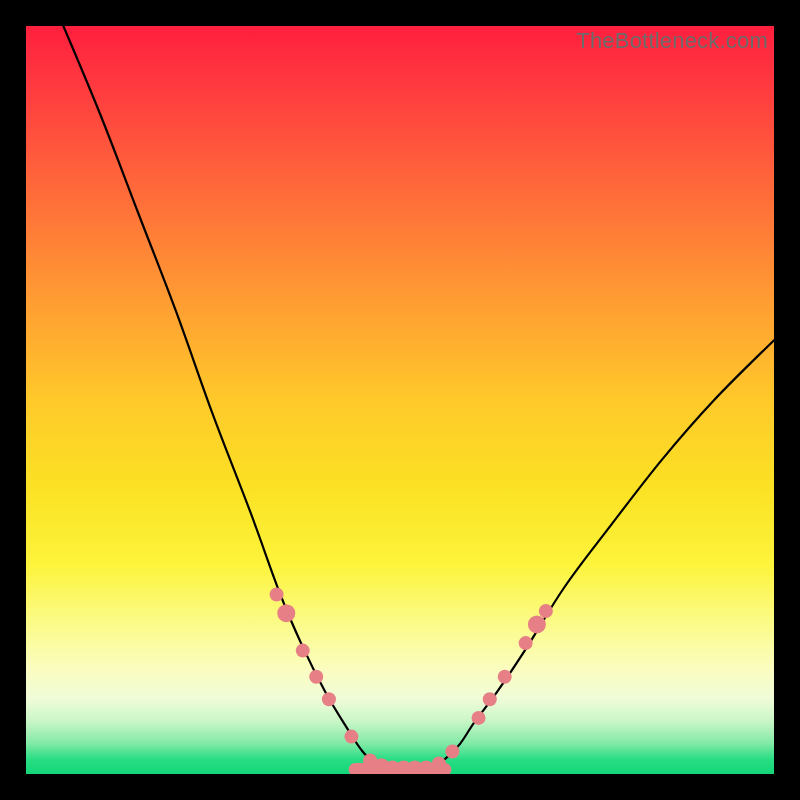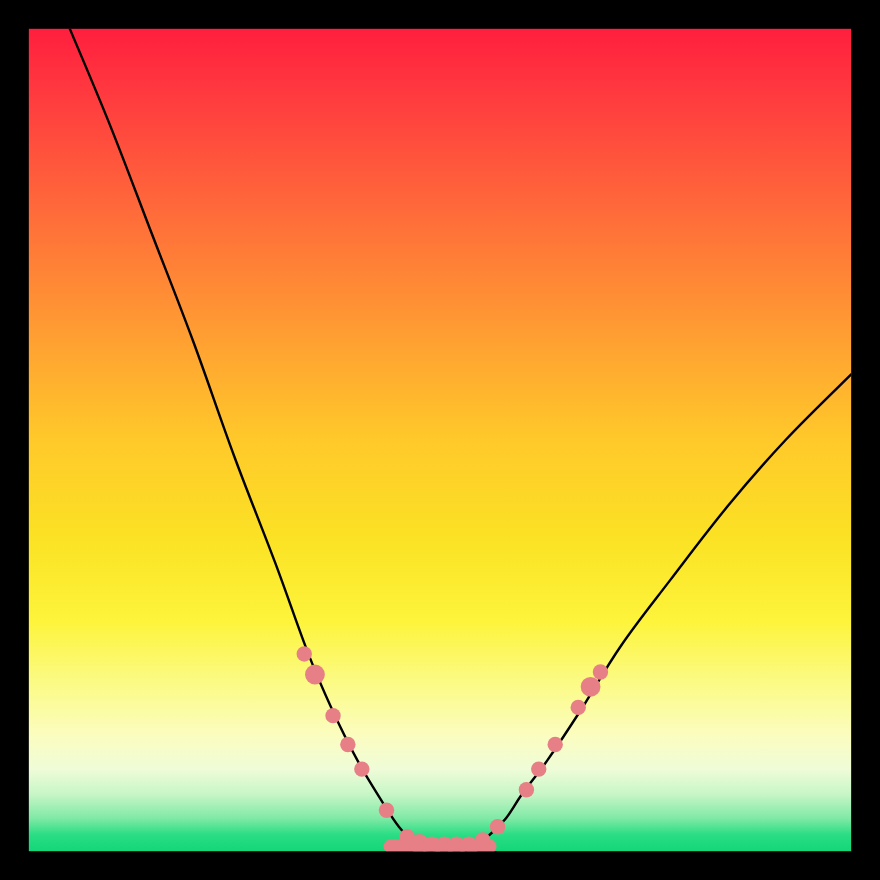--- a/index.html
+++ b/index.html
@@ -87,14 +87,15 @@
         <circle cx="400.18" cy="743.512" r="9" fill="#e77f86"></circle>
         <circle cx="412.896" cy="737.528" r="7" fill="#e77f86"></circle>
         <circle cx="426.35999999999996" cy="725.56" r="7" fill="#e77f86"></circle>
         <circle cx="452.53999999999996" cy="691.9" r="7" fill="#e77f86"></circle>
         <circle cx="463.76" cy="673.2" r="7" fill="#e77f86"></circle>
         <circle cx="478.72" cy="650.76" r="7" fill="#e77f86"></circle>
         <circle cx="499.66399999999993" cy="617.1" r="7" fill="#e77f86"></circle>
         <circle cx="510.88399999999996" cy="598.4" r="9" fill="#e77f86"></circle>
         <circle cx="519.86" cy="584.936" r="7" fill="#e77f86"></circle>
       </svg>
+    <div class="watermark">TheBottleneck.com</div>
   </div>
 </div>
 
 </body></html>

